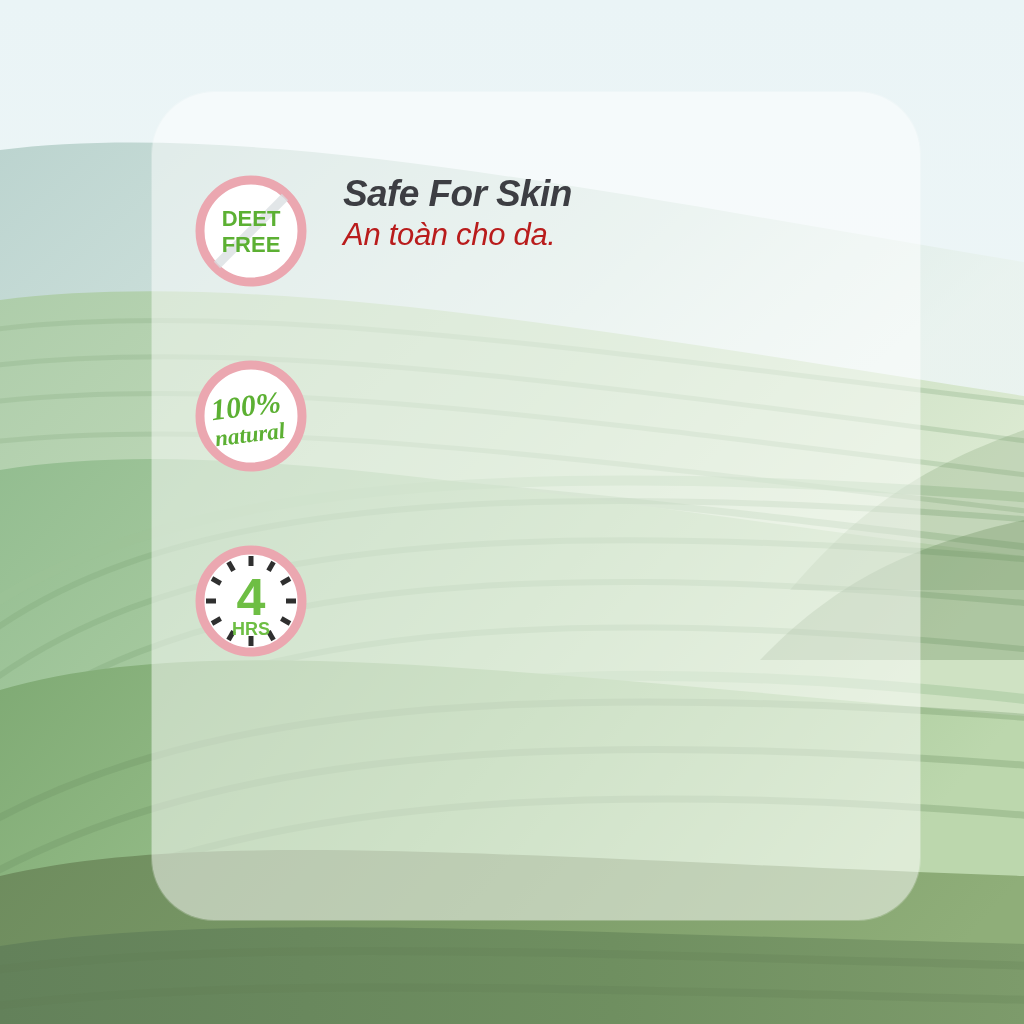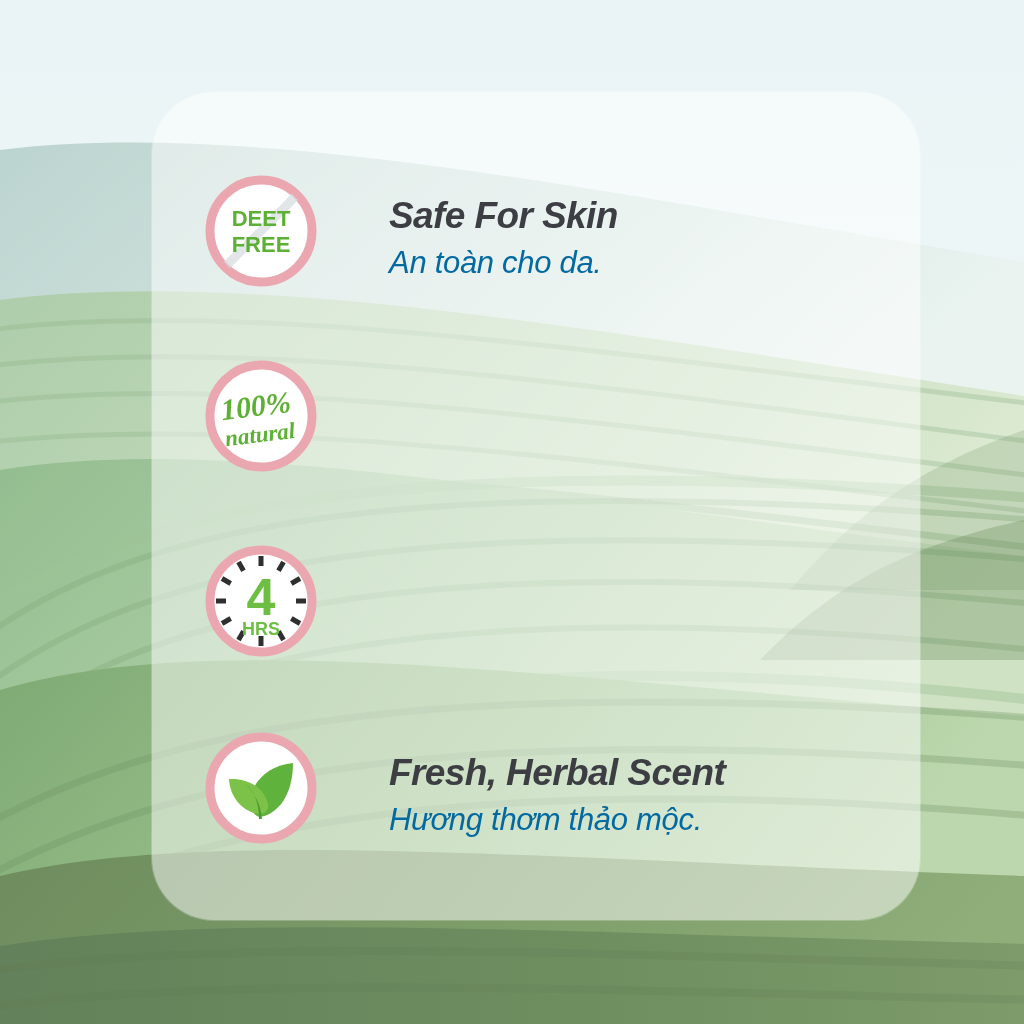--- a/index.html
+++ b/index.html
@@ -20,21 +20,21 @@
     position:absolute;
     left:152px; top:92px;
     width:768px; height:828px;
     border-radius:62px;
     background:rgba(255,255,255,0.50);
     box-shadow:0 0 0 1px rgba(255,255,255,0.22);
   }
 
   
   .rows { position:absolute; left:152px; top:92px; width:768px; height:828px; }
-  .row { position:absolute; left:53px; display:flex; align-items:flex-end;gap:36px; }
+  .row { position:absolute; left:43px; display:flex; align-items:flex-start; }
   .row-0 { top:83px; }
   .row-1 { top:268px; }
   .row-2 { top:453px; }
   .row-3 { top:640px; }
 
   .icon-wrap {
     width:112px; height:112px;
     flex:0 0 112px;
     position:relative;
   }
@@ -45,25 +45,25 @@
     font-size:37px;
     font-weight:bold;
     color:#3d3e43;
     letter-spacing:-0.6px;
     line-height:1.02;
     white-space:nowrap;
   }
   .subline {
     font-size:31px;
     font-weight:normal;
-    color:#0369a1;
+    color:#b91c1c;
     letter-spacing:-0.3px;
     line-height:1.30;
     white-space:nowrap;
-    margin-top:8px;
+    margin-top:2px;
   }
 </style>
 </head>
 <body>
 
 <div id="stage">
 
   <svg class="bg-svg" viewBox="0 0 1024 1024" preserveAspectRatio="none">
     <defs>
       <linearGradient id="sky" x1="0" y1="0" x2="0" y2="1">
@@ -208,33 +208,15 @@
             <line x1="33.5" y1="17.0" x2="38.5" y2="25.7"></line>
           </g>
           <text x="56" y="70" text-anchor="middle" font-family="Liberation Sans, sans-serif" font-size="52" font-weight="bold" fill="#6ebe44">4</text>
           <text x="56" y="90" text-anchor="middle" font-family="Liberation Sans, sans-serif" font-size="18" font-weight="bold" fill="#6ebe44">HRS</text>
         </svg>
       </div>
       <div class="texts">
       </div>
     </div>
 
-    <div class="row row-3">
-      <div class="icon-wrap">
-        <svg viewBox="0 0 112 112">
-          <circle cx="56" cy="56" r="51" fill="#ffffff"></circle>
-          <circle cx="56" cy="56" r="51" fill="none" stroke="#eba7b0" stroke-width="9"></circle>
-          <g>
-            <path d="M88,31 C66,33 48,47 45,68 C44,76 48,83 55,85 C73,82 88,63 88,31 Z" fill="#5fb23b"></path>
-            <path d="M24,47 C25,66 38,80 54,82 C60,82 64,78 63,72 C59,56 44,46 24,47 Z" fill="#7cc148"></path>
-            <path d="M56,88 C56,74 50,62 40,54 C49,65 53,76 53,88 Z" fill="#ffffff" fill-opacity="0.0"></path>
-            <path d="M54,87 C54,72 50,60 41,52 C51,63 56,74 57,87 Z" fill="#4e9c31"></path>
-          </g>
-        </svg>
-      </div>
-      <div class="texts">
-        <div class="headline">Fresh, Herbal Scent</div>
-        <div class="subline">Hương thơm thảo mộc.</div>
-      </div>
-    </div>
 
   </div>
 </div>
 
 </body></html>

